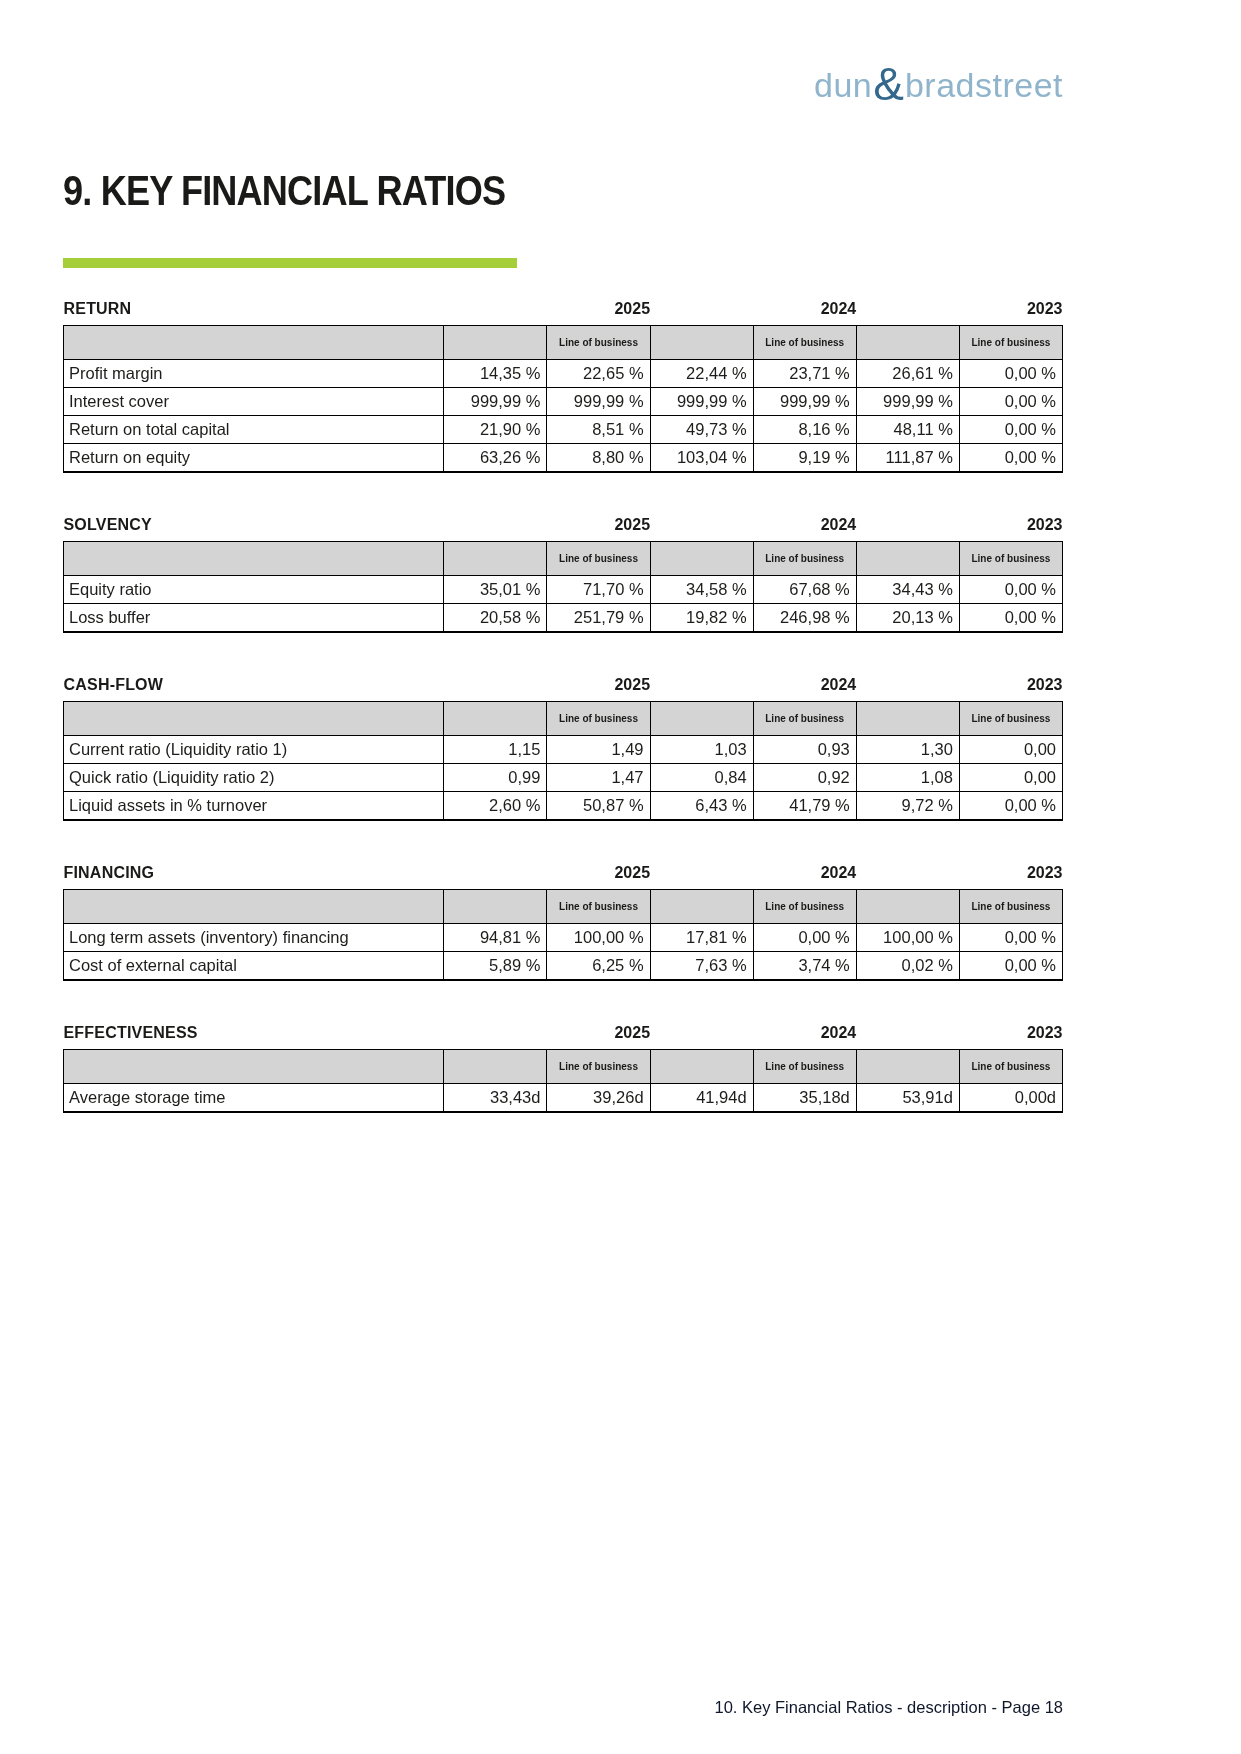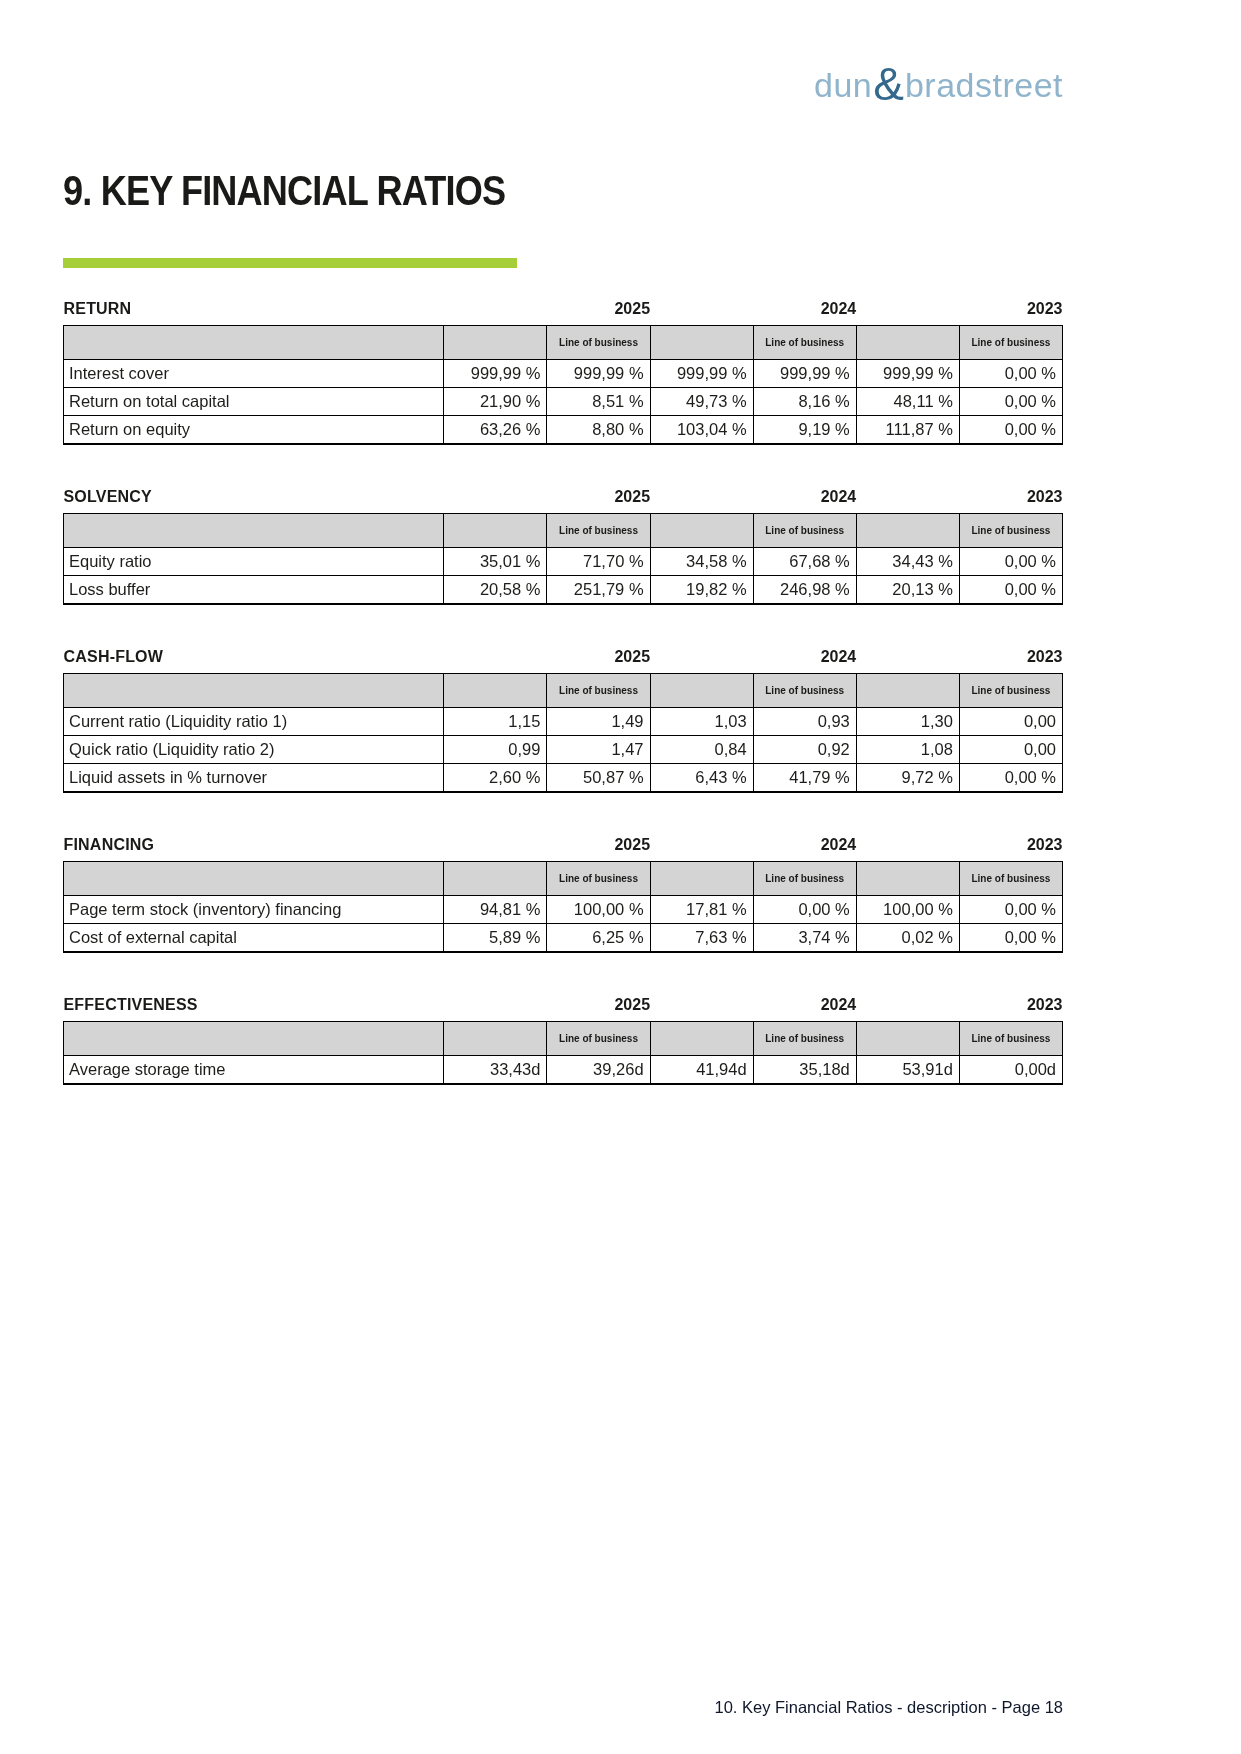--- a/index.html
+++ b/index.html
@@ -111,20 +111,29 @@
         <th></th>
         <th></th>
         <th>Line of business</th>
         <th></th>
         <th>Line of business</th>
         <th></th>
         <th>Line of business</th>
       </tr>
     </thead>
     <tbody>
+  <tr>
+    <td class="row-label">Profit margin</td>
+    <td class="val">14,35 %</td>
+    <td class="val">22,65 %</td>
+    <td class="val">22,44 %</td>
+    <td class="val">23,71 %</td>
+    <td class="val">26,61 %</td>
+    <td class="val">0,00 %</td>
+  </tr>
 
   <tr>
     <td class="row-label">Interest cover</td>
     <td class="val">999,99 %</td>
     <td class="val">999,99 %</td>
     <td class="val">999,99 %</td>
     <td class="val">999,99 %</td>
     <td class="val">999,99 %</td>
     <td class="val">0,00 %</td>
   </tr>
@@ -283,21 +292,21 @@
         <th></th>
         <th>Line of business</th>
         <th></th>
         <th>Line of business</th>
         <th></th>
         <th>Line of business</th>
       </tr>
     </thead>
     <tbody>
   <tr>
-    <td class="row-label">Page term stock (inventory) financing</td>
+    <td class="row-label">Long term assets (inventory) financing</td>
     <td class="val">94,81 %</td>
     <td class="val">100,00 %</td>
     <td class="val">17,81 %</td>
     <td class="val">0,00 %</td>
     <td class="val">100,00 %</td>
     <td class="val">0,00 %</td>
   </tr>
 
   <tr>
     <td class="row-label">Cost of external capital</td>

